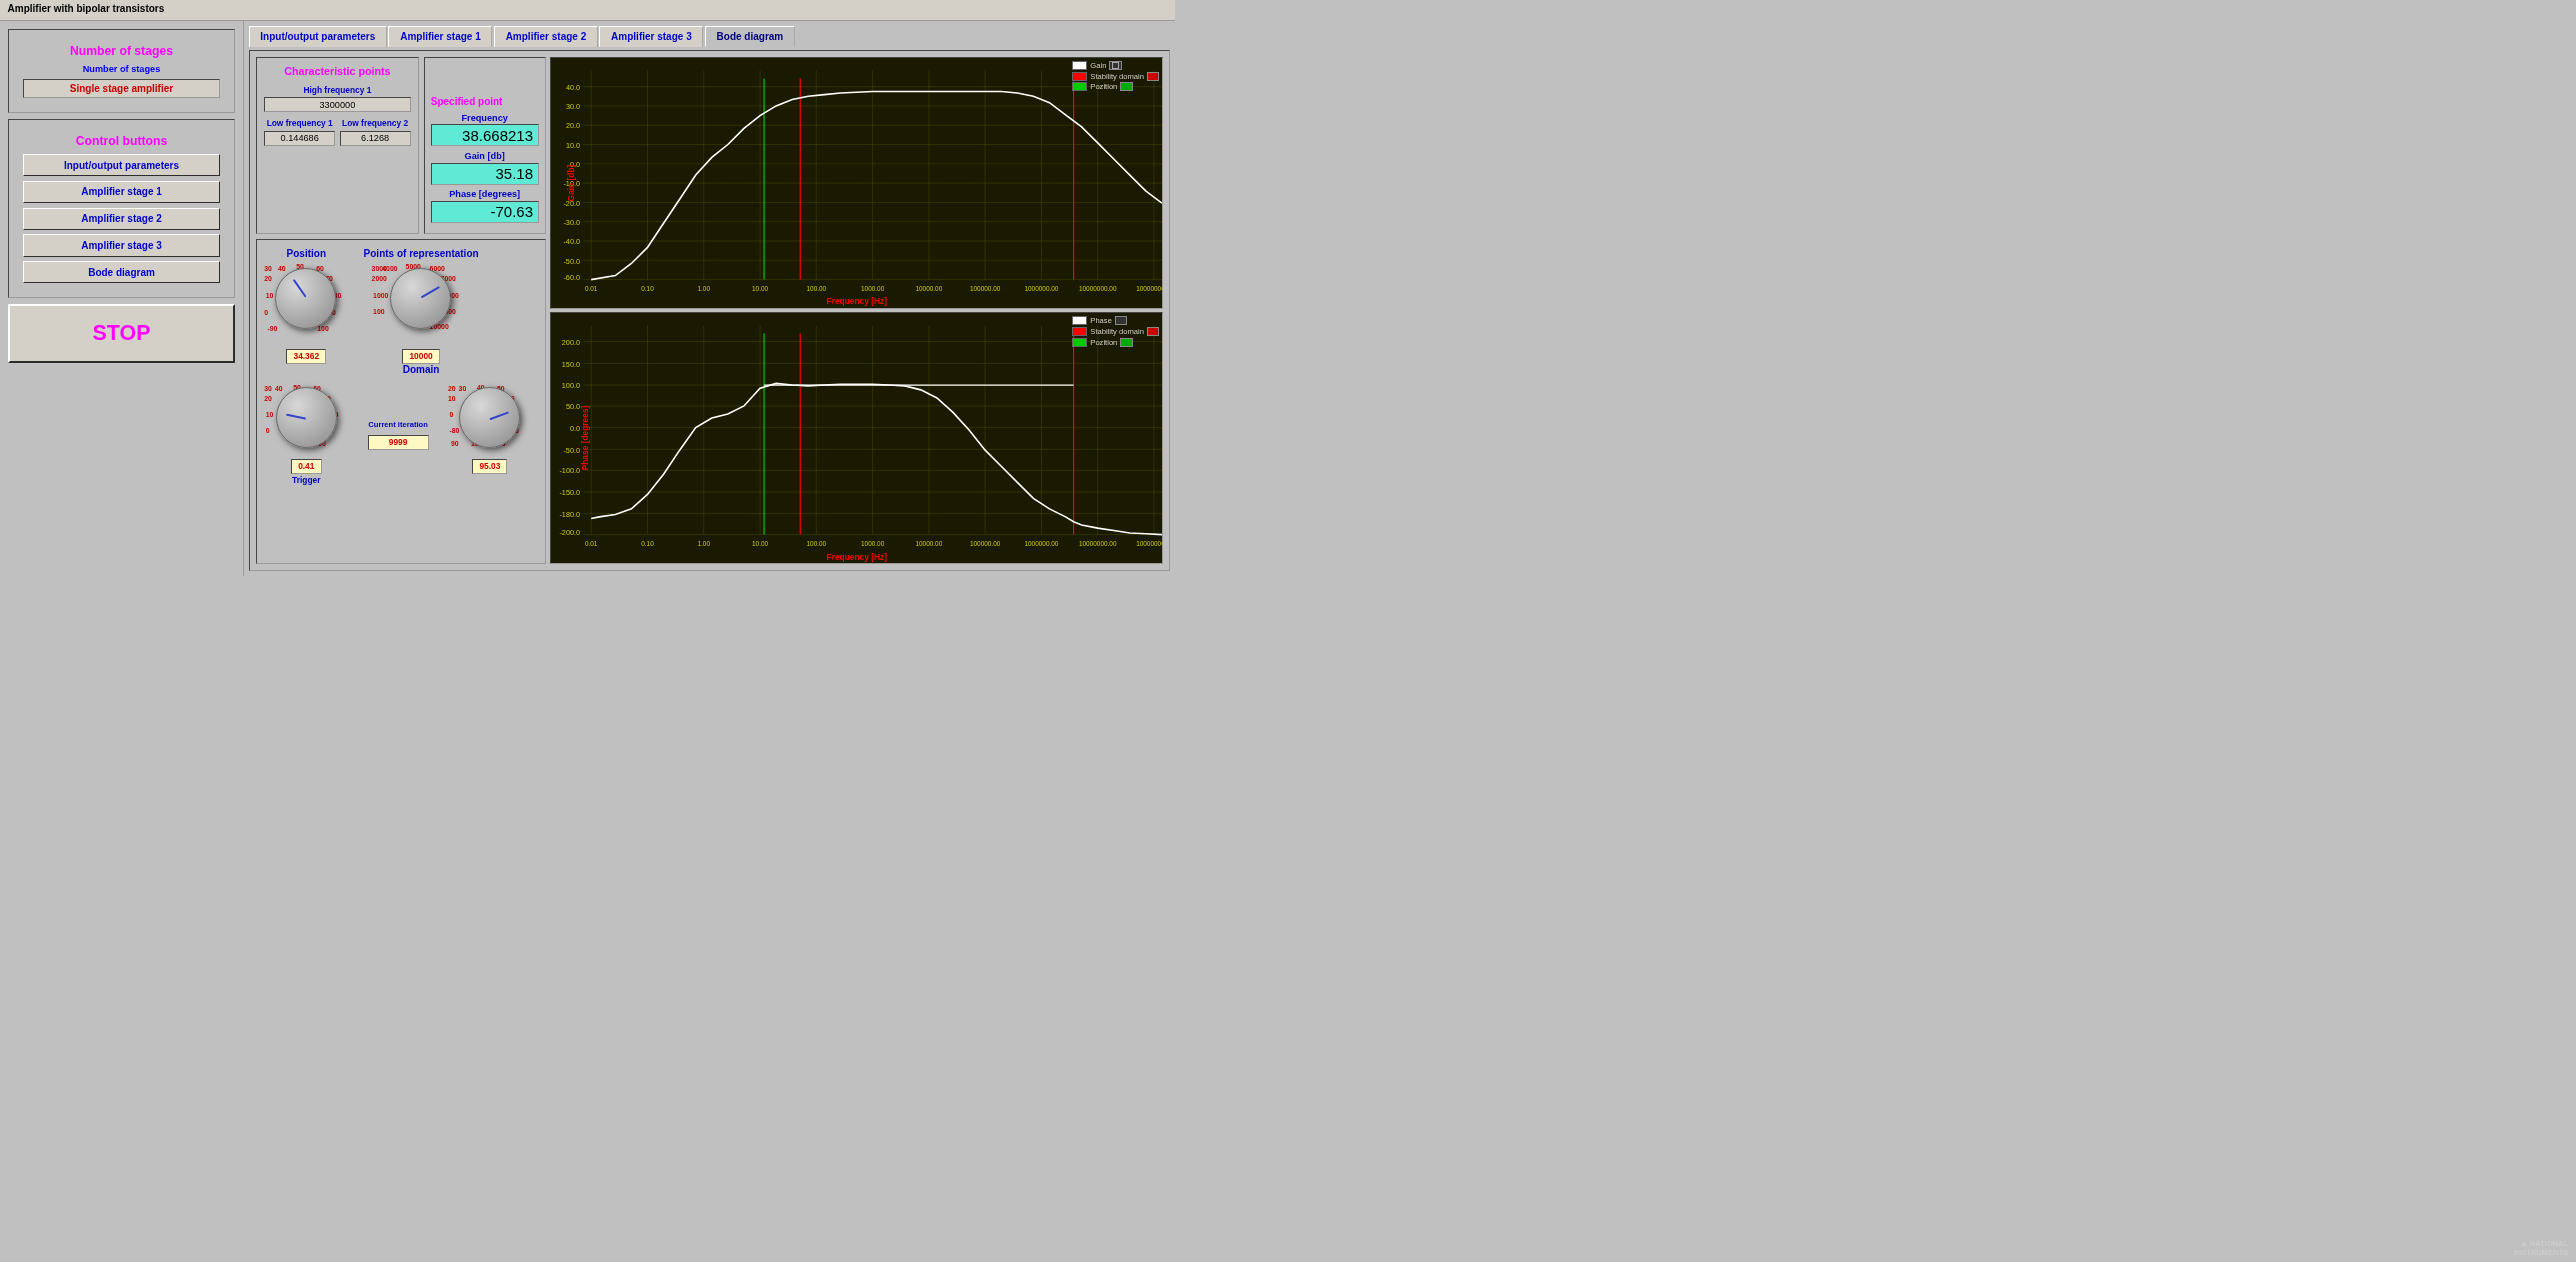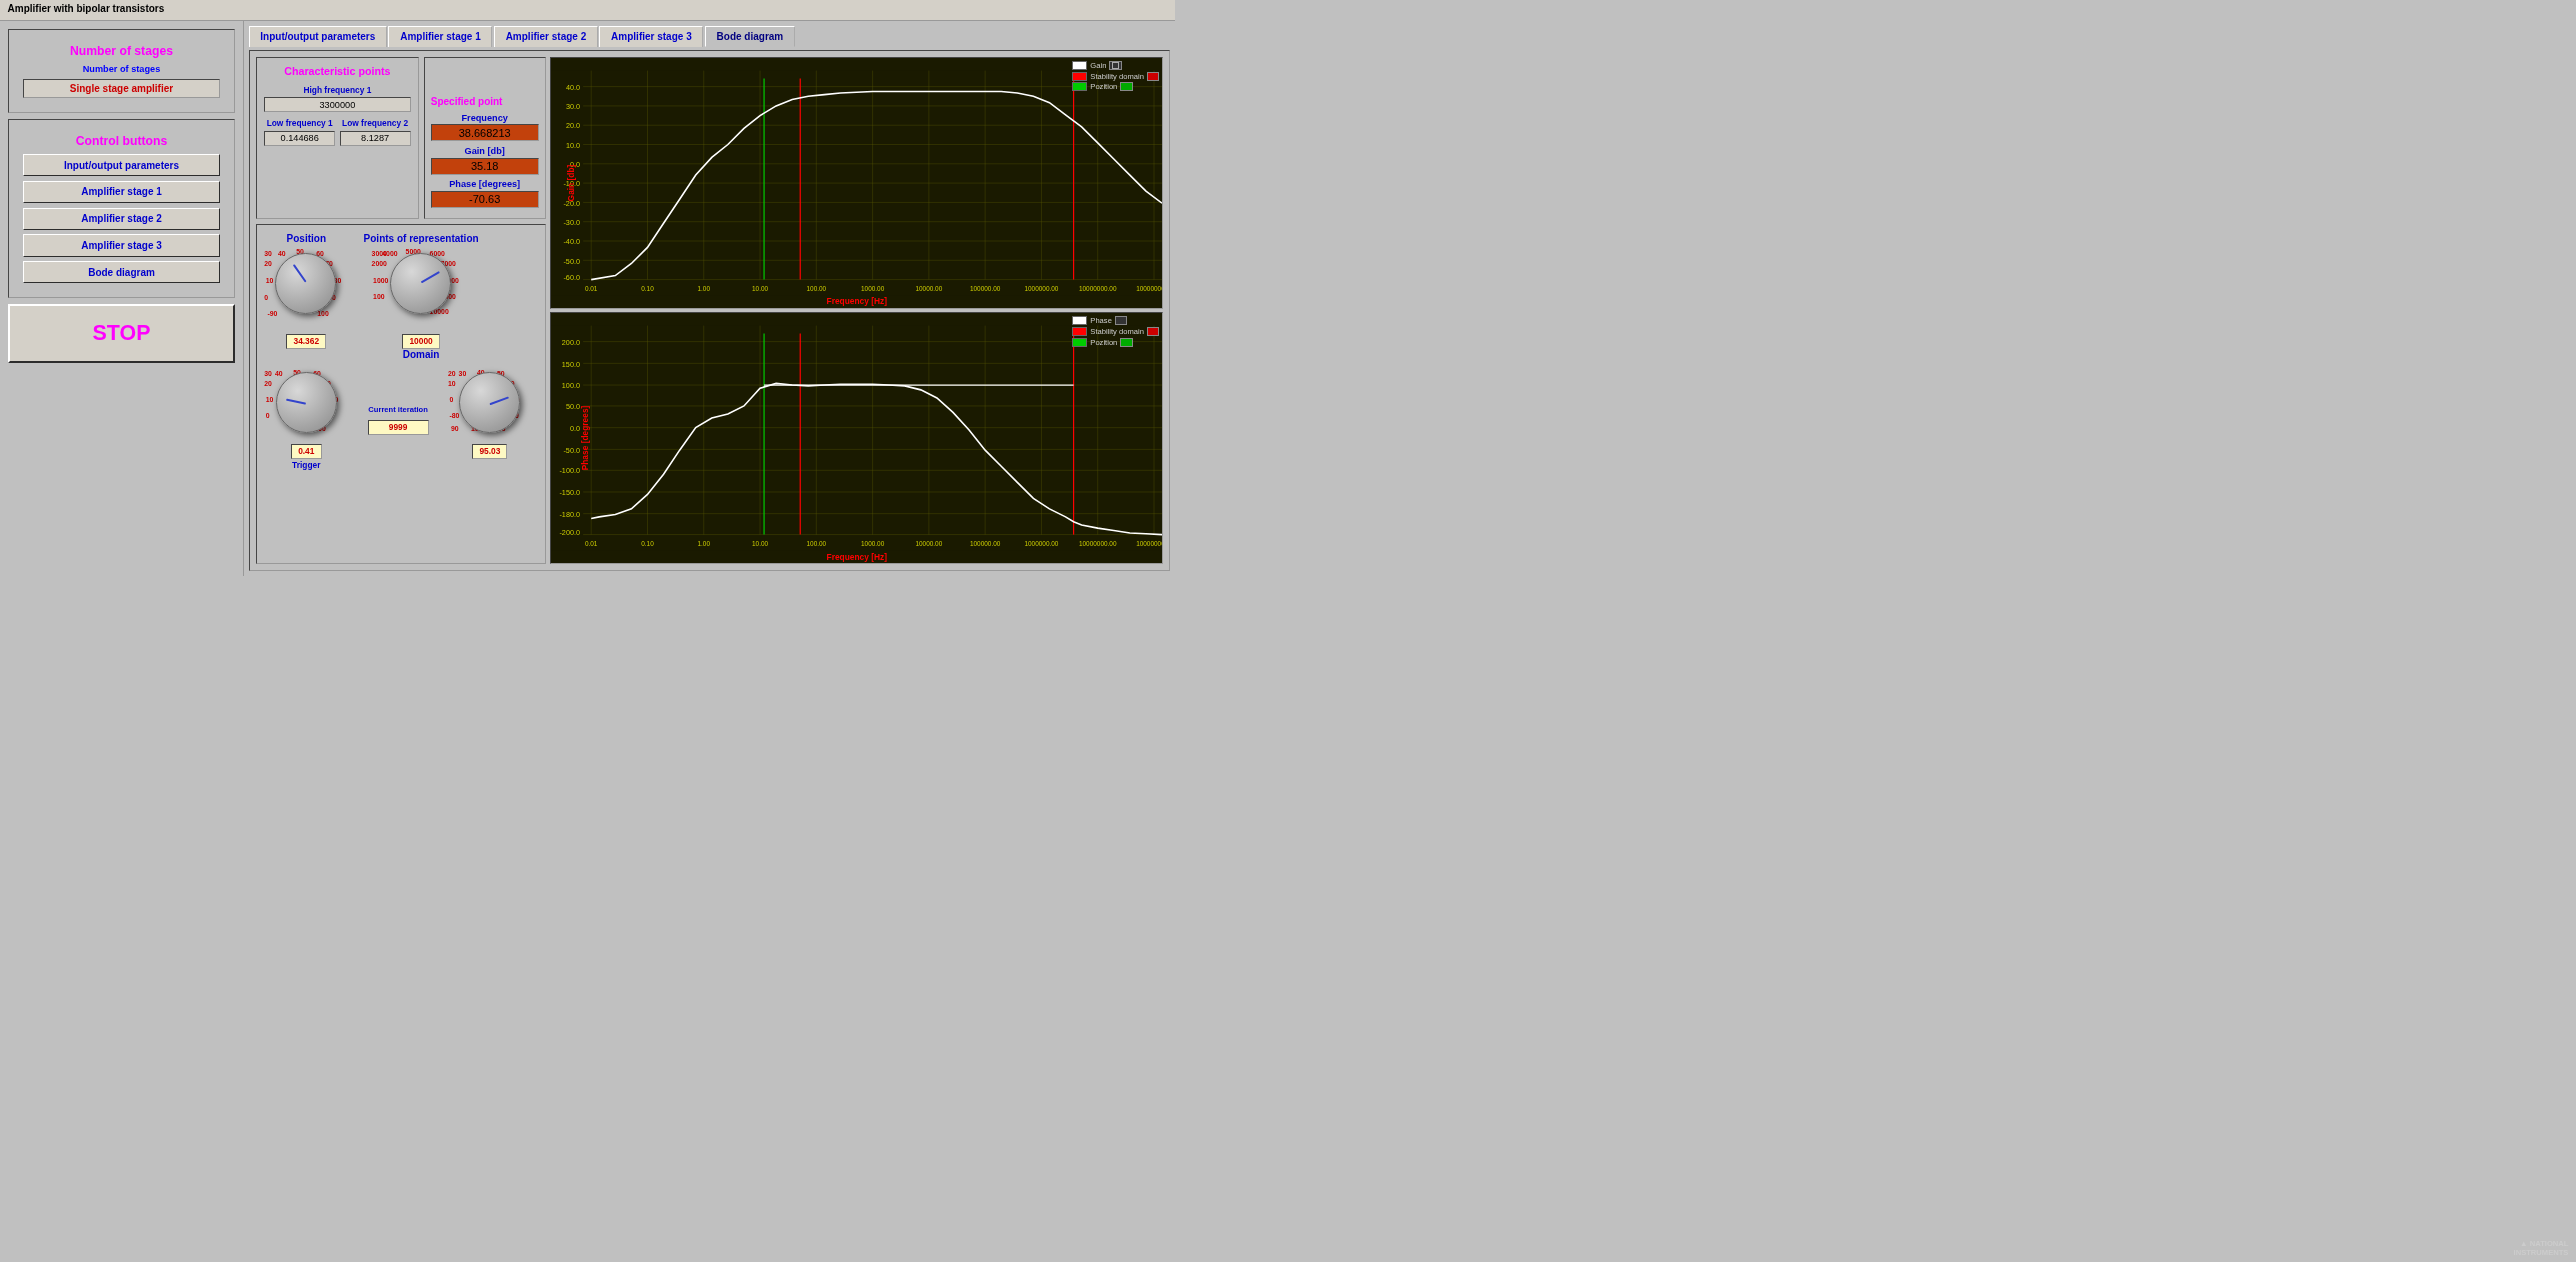--- a/index.html
+++ b/index.html
@@ -220,25 +220,25 @@
     }
 
     .sp-label {
       color: #0000cc;
       font-size: 9.2px;
       font-weight: bold;
       margin-bottom: 1.5px;
     }
 
     .sp-value {
-      background: #c2410c;
+      background: #5eead4;
       border: 1.5px inset #999;
       padding: 1.5px 4.6px;
-      font-size: 11px;
-      text-align: center;
+      font-size: 15px;
+      text-align: right;
       width: 100%;
     }
 
     
     .knobs-area {
       border: 1.5px inset #999;
       background: #c0c0c0;
       padding: 7.6px;
       flex: 1;
     }
@@ -426,21 +426,21 @@
               <div class="freq-label">High frequency 1</div>
               <div class="freq-value">3300000</div>
             </div>
             <div class="low-freq-row">
               <div class="freq-item">
                 <div class="freq-label">Low frequency 1</div>
                 <div class="freq-value">0.144686</div>
               </div>
               <div class="freq-item">
                 <div class="freq-label">Low frequency 2</div>
-                <div class="freq-value">8.1287</div>
+                <div class="freq-value">6.1268</div>
               </div>
             </div>
           </div>
 
           <div class="specified-panel" style="width:122px;">
             <div class="sp-title">Specified point</div>
             <div class="sp-item">
               <div class="sp-label">Frequency</div>
               <div class="sp-value">38.668213</div>
             </div>

